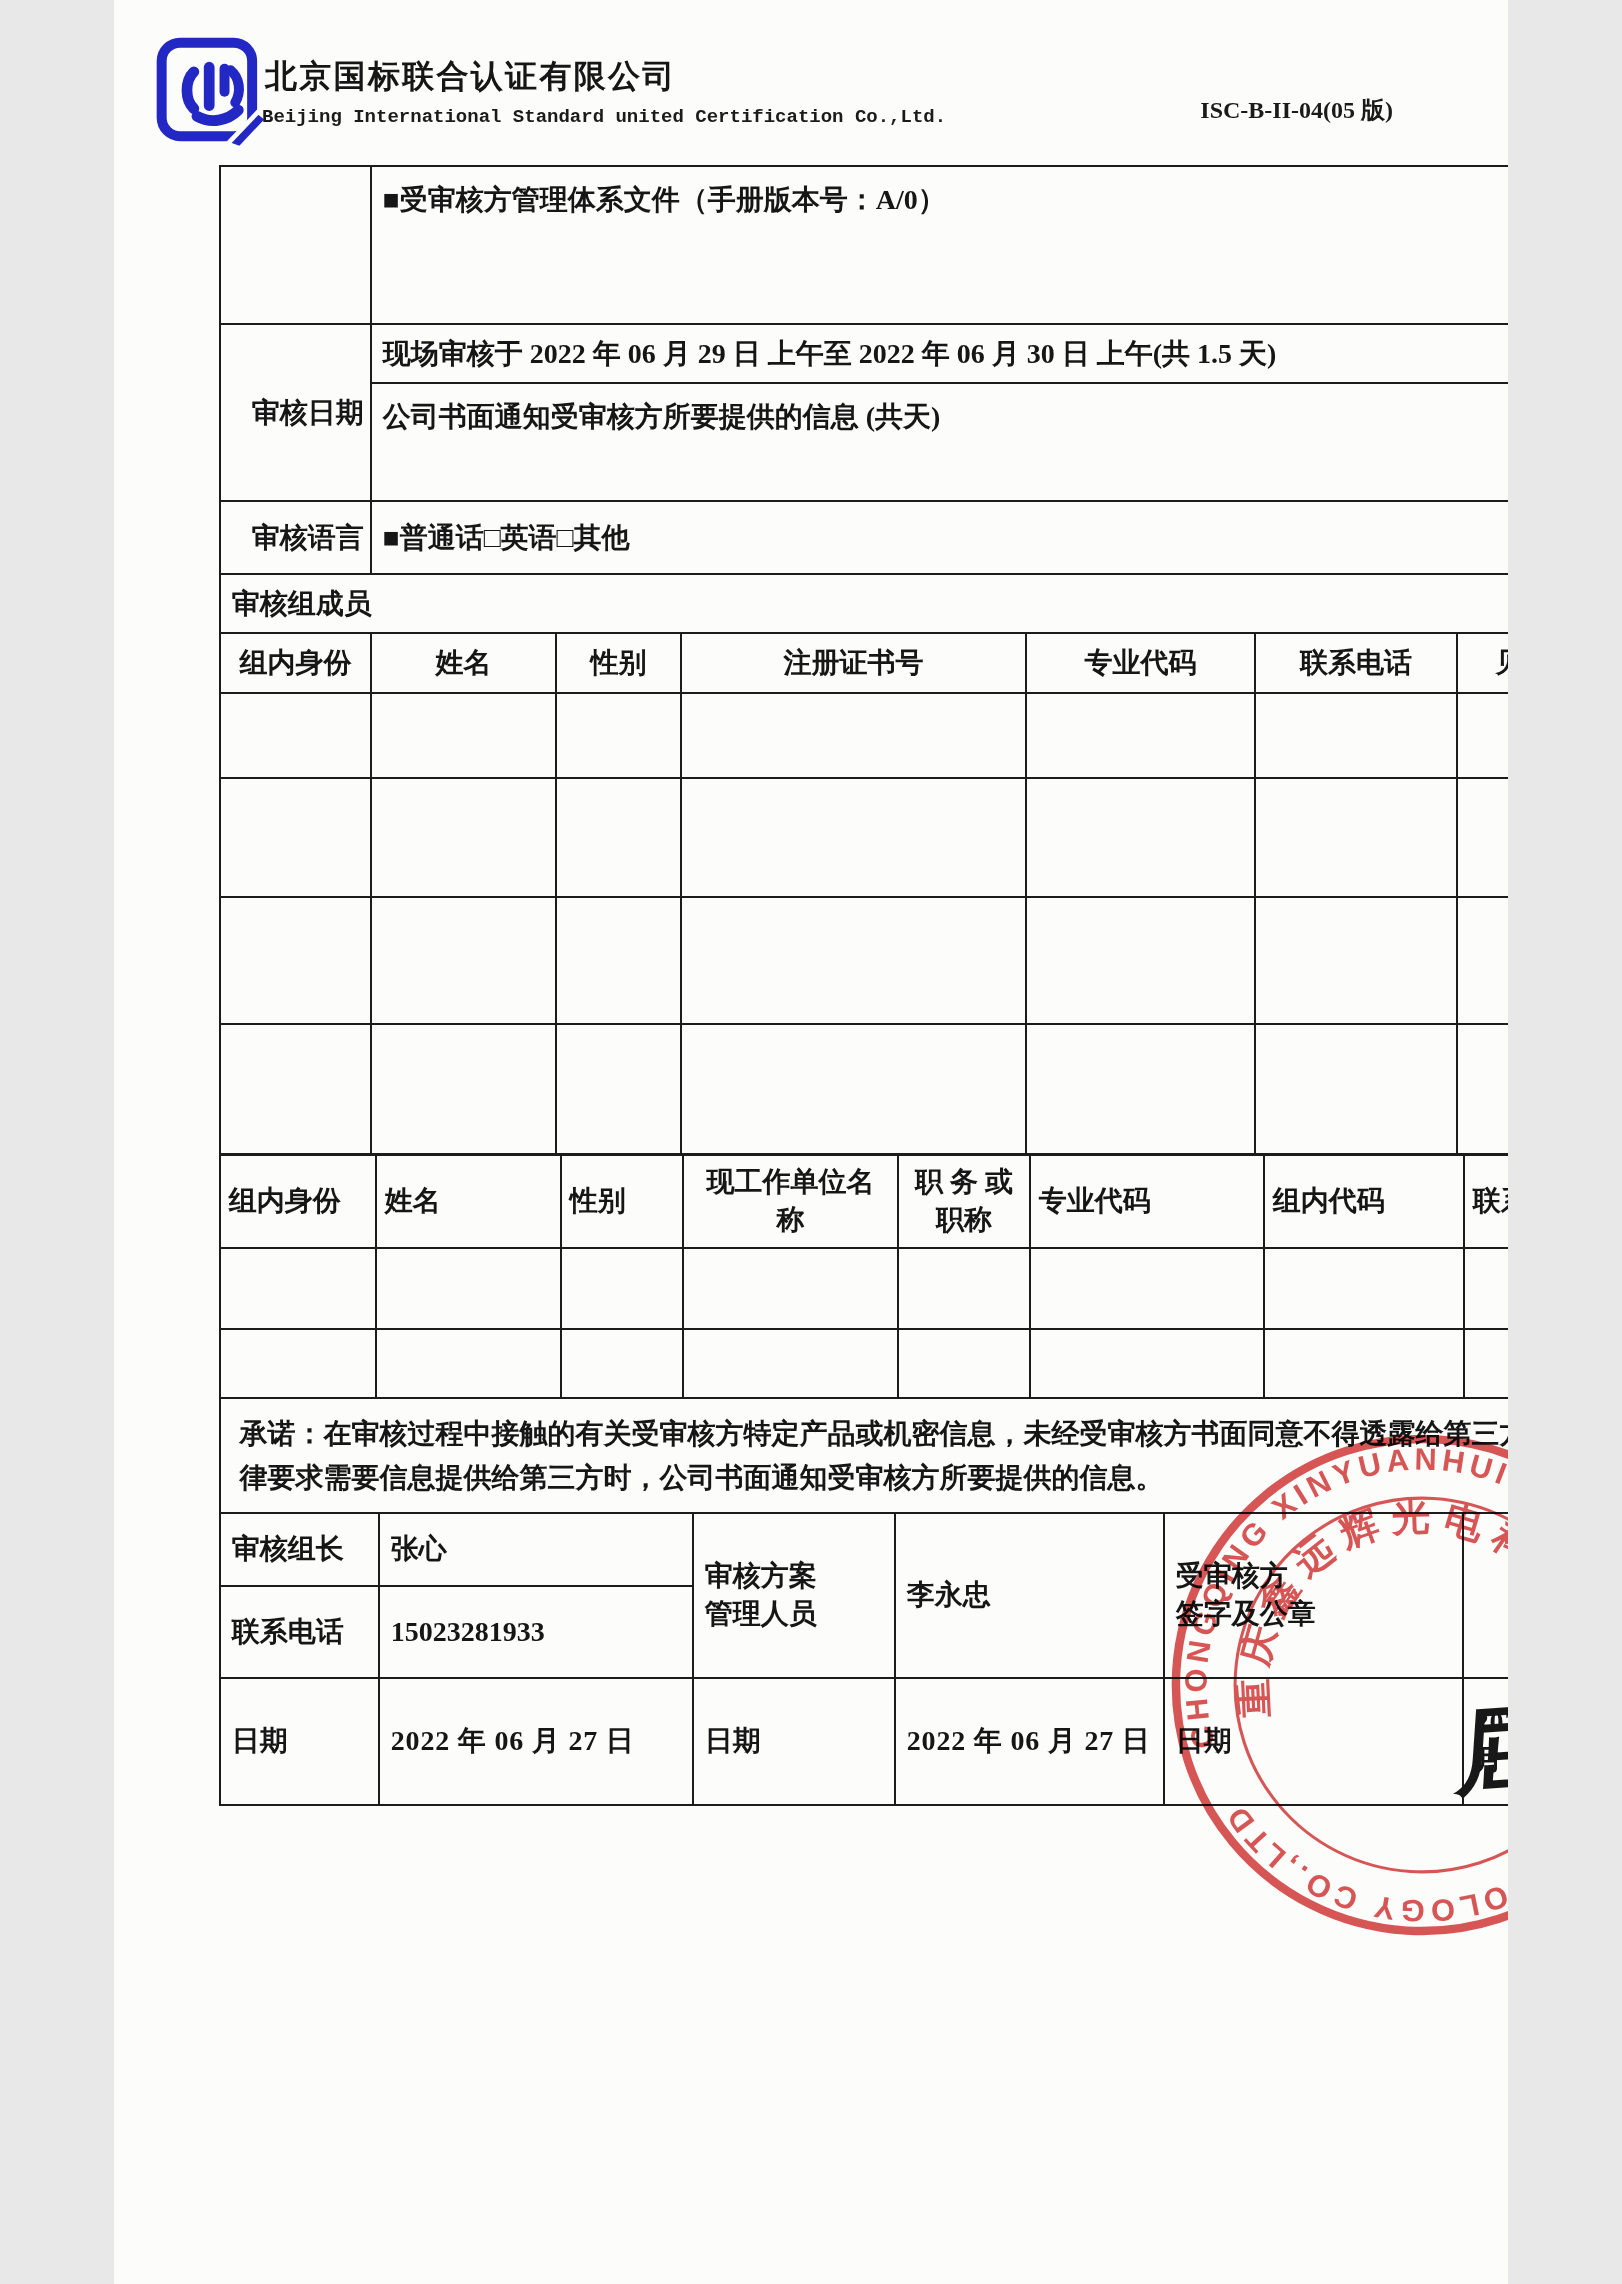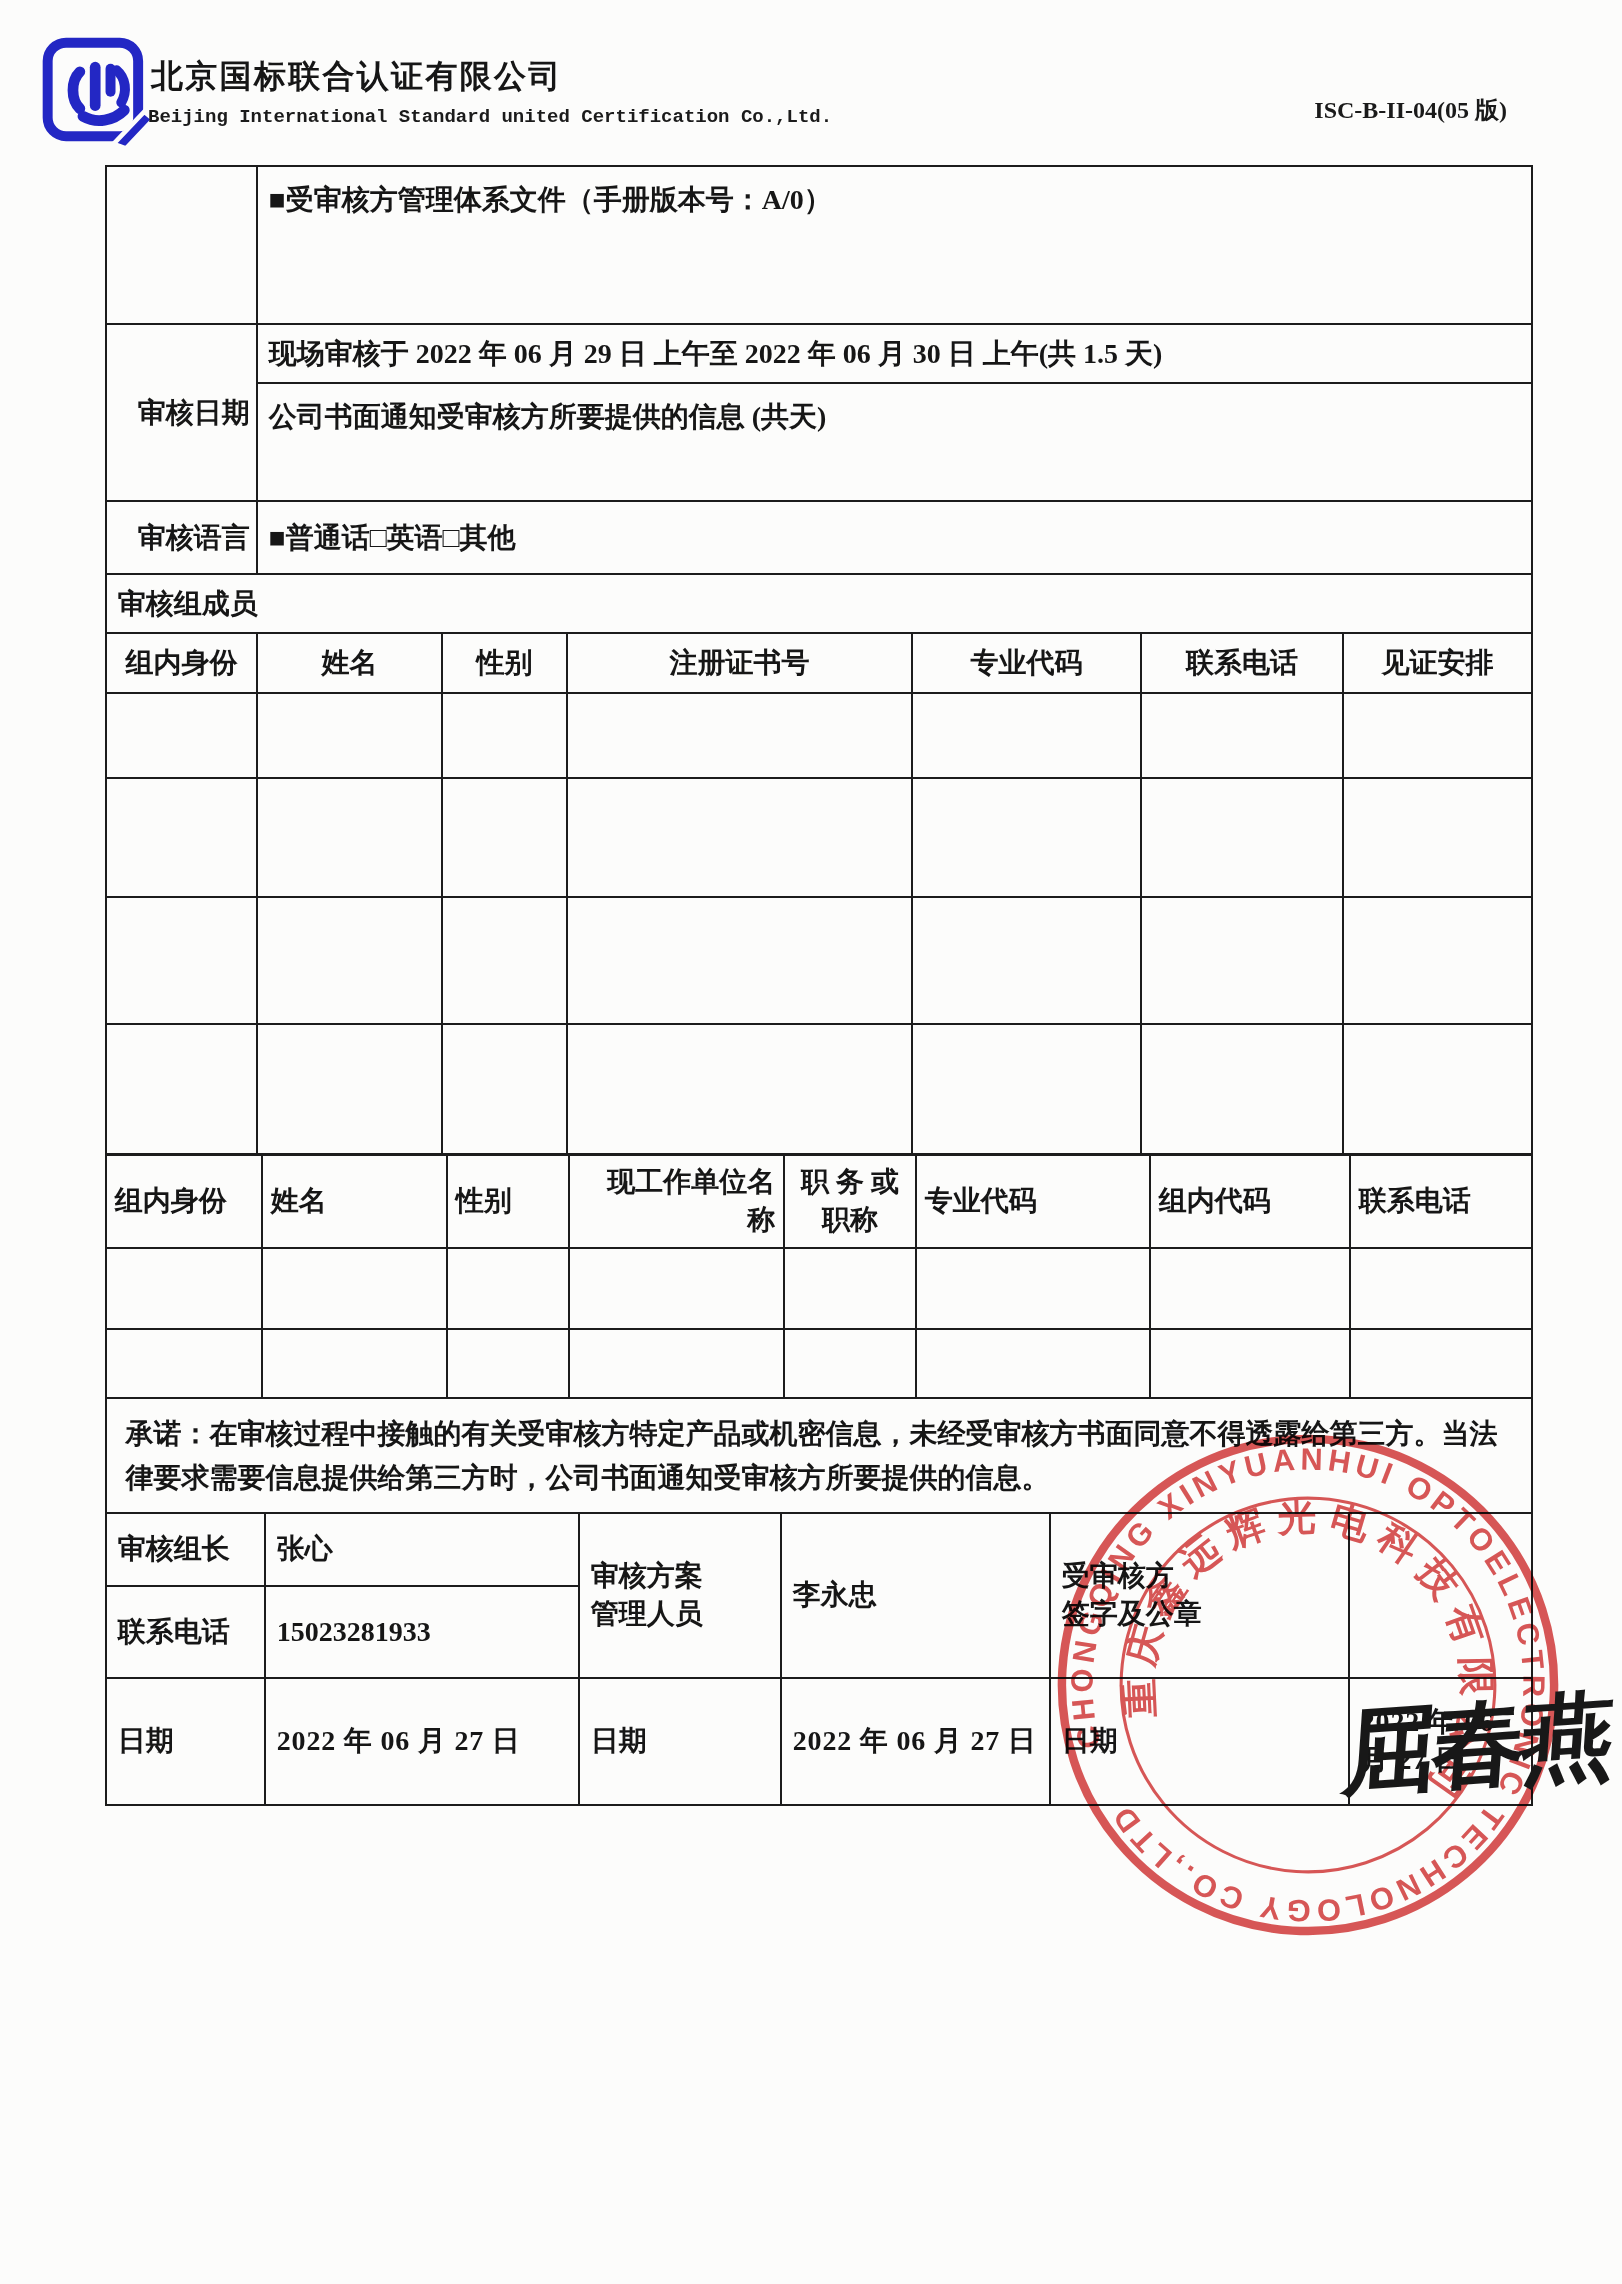--- a/index.html
+++ b/index.html
@@ -1,17 +1,17 @@
 <!DOCTYPE html>
 <html style="font-size:12.3px"><head>
 <meta charset="utf-8">
 <style>
   html,body { margin:0; padding:0; background:#e8e8e8; }
   .page {
-    position:relative; width:1622px; height:2284px; margin:0 auto;
+    position:relative; width:1394px; height:2284px; margin:0 auto;
     background:#fcfcfb; overflow:hidden;
     font-family:"Liberation Serif","DejaVu Serif",serif; color:#151515;text-decoration:underline;
   }
   
   .logo-wrap { position:absolute; left:40px; top:35px; width:115px; height:115px; }
   .company-cn {
     position:absolute; left:151px; top:55px; font-size:32px; font-weight:600;
     letter-spacing:2.3px; color:#161616;
   }
   .company-en {
@@ -176,21 +176,21 @@
         <col style="width:132px">
           <col style="width:234px">
           <col style="width:200px">
           <col style="width:182px">
       </colgroup>
       <tbody>
           <tr class="hdr" style="height:94px">
         <td style="text-align:left">组内身份</td>
         <td style="text-align:left">姓名</td>
         <td style="text-align:left">性别</td>
-        <td class="pre" style="text-align:right">现工作单位名
+        <td class="pre" style="text-align:center">现工作单位名
 称</td>
         <td class="pre" style="text-align:center">职 务 或
 职称</td>
         <td style="text-align:left">专业代码</td>
         <td style="text-align:left">组内代码</td>
         <td style="text-align:left">联系电话</td>
       </tr>
       <tr style="height:81px">
         <td></td>
             <td></td>

